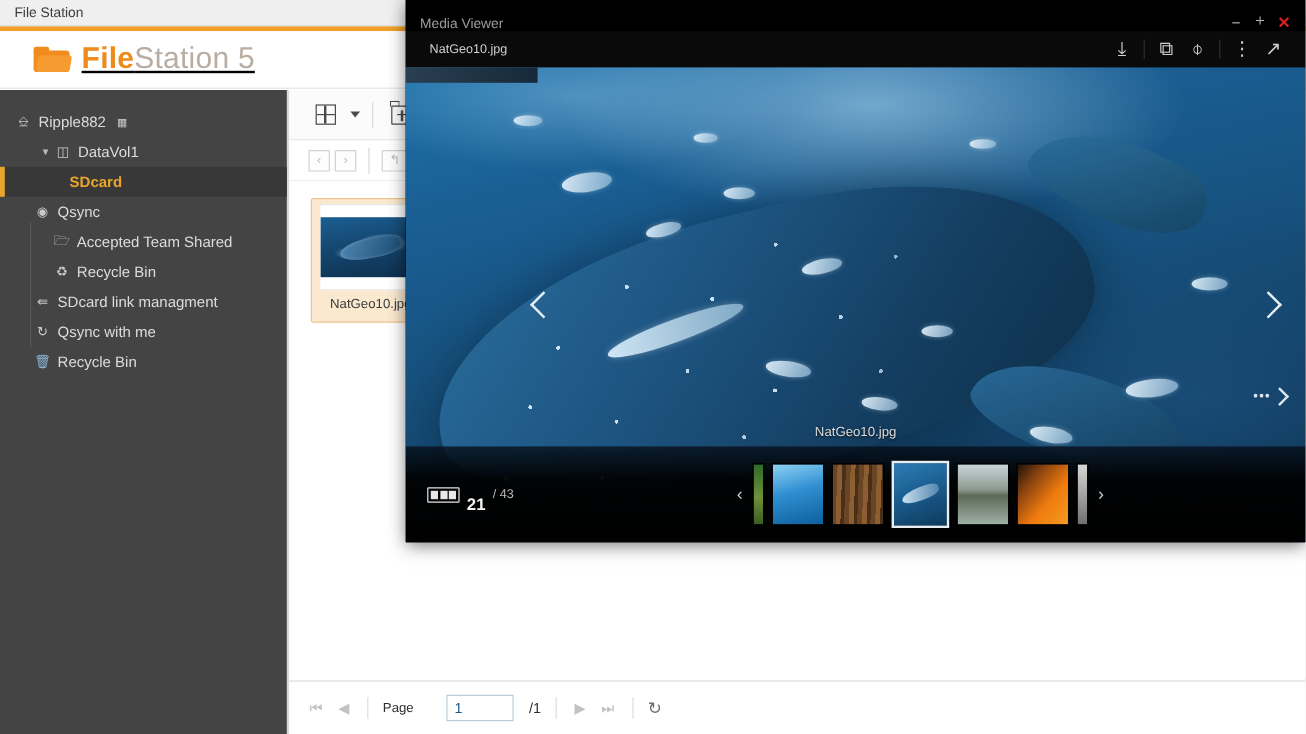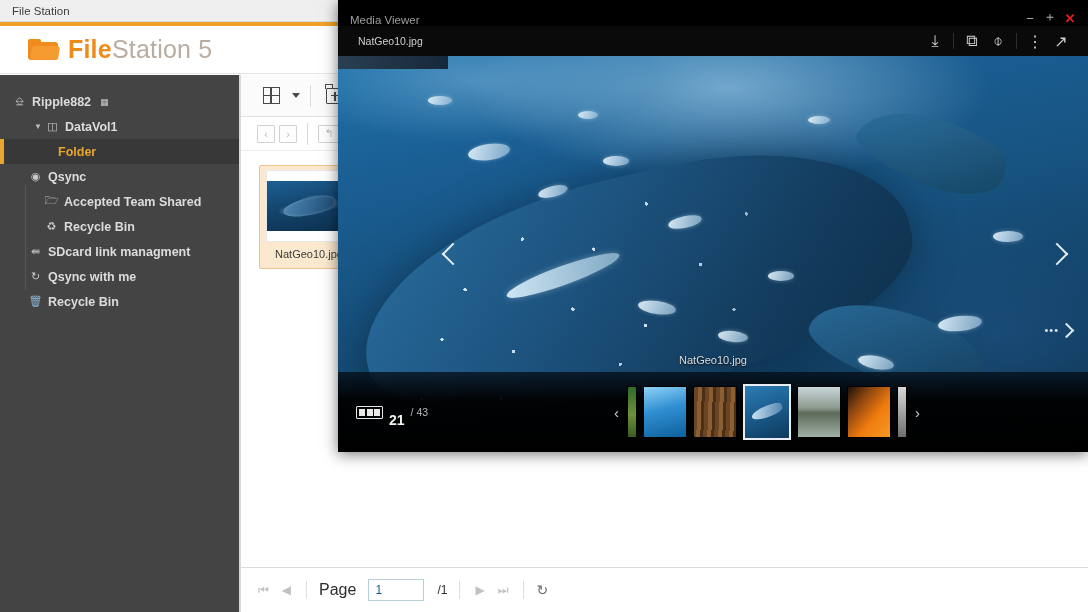--- a/index.html
+++ b/index.html
@@ -34,41 +34,41 @@
     background:#ef8c1e; border-radius:2px 2px 0 0;
   }
   .fs-folder-icon .body {
     position: absolute; left:0; top:4px; width:30px; height:18px;
     background:#f08b1d; border-radius:2px 3px 3px 3px;
   }
   .fs-folder-icon .flap {
     position:absolute; left:3px; top:8px; width:28px; height:14px;
     background:#f59b2f; border-radius:3px; transform: skewX(-9deg);
   }
-  .fs-logo-text { font-size: 25px; letter-spacing:.2px; }
+  .fs-logo-text { font-size: 25px; letter-spacing:.2px;text-decoration:underline; }
   .fs-logo-text .b { font-weight: bold; color: #ef8b1d; }
   .fs-logo-text .n { font-weight: normal; color: #b9ada2; }
 
   
   .fs-sidebar {
     position:absolute; left:0; top:75px; width:240px; height:537px;
     background:#444444; color:#d6d6d6; padding-top: 14px;
     border-right: 1px solid #d9d9d9;
   }
   .tree-row {
     display:flex; align-items:center; height:25px;
     font-size: 12.5px; color:#dcdcdc; position:relative; cursor:default;
   }
   .tree-row.selected { background:#383838; color:#e8a62c; font-weight:bold; }
   .tree-row.selected .selbar {
     position:absolute; left:0; top:0; width:4px; height:25px; background:#e8a62c;
   }
   .tree-row .ico { width:15px; display:inline-block; text-align:center; margin-right:5px;
                    font-size:11px; color:#c9c9c9; flex:0 0 auto; }
-  .tree-row .lbl { white-space:nowrap;font-weight:bold; }
+  .tree-row .lbl { white-space:nowrap; }
   .lvl0 { padding-left: 12px; }
   .lvl1 { padding-left: 34px; }
   .lvl2 { padding-left: 58px; }
   .lvl1b { padding-left: 28px; }
   .arrow-caret { font-size:8px; color:#bbb; margin-right:3px; }
   .vline { position:absolute; left:25px; top:110px; width:1px; height:105px; background:#575757; }
 
   
   .fs-main {
     position:absolute; left:240px; top:75px; width:848px; height:537px;
@@ -142,21 +142,21 @@
   .file-name { font-size:11px; color:#3b3b3b; margin-top:6px; white-space:nowrap;
                overflow:hidden; text-overflow:ellipsis; max-width:98px; text-align:center; }
 
   .fs-pager {
     position:absolute; left:0; bottom:0; width:848px; height:45px;
     background:#ffffff; border-top:1px solid #dcdcdc;
     display:flex; align-items:center; padding-left:14px; gap:7px;
   }
   .pg-btn { font-size:12px; color:#c2c2c2; cursor:pointer; padding:0 3px; }
   .pg-sep { width:1px; height:18px; background:#dedede; margin:0 5px; }
-  .pg-label { font-size:16px; color:#2e2e2e; margin-right:5px; }
+  .pg-label { font-size:11px; color:#2e2e2e; margin-right:20px; }
   .pg-input {
     width:56px; height:22px; border:1px solid #b9cfd8; background:#fff;
     font-size:12px; color:#1a5b8c; padding-left:6px; font-family:"Liberation Sans",sans-serif;
   }
   .pg-total { font-size:12px; color:#2e2e2e; margin-left:6px; }
   .pg-refresh { font-size:14px; color:#6e6e6e; cursor:pointer; }
 
   
   .mv-window {
     position:absolute; left:338px; top:0; width:750px; height:452px;
@@ -315,21 +315,21 @@
       </div>
 
       <div class="tree-row lvl1">
         <span class="arrow-caret">▼</span>
         <span class="ico">◫</span>
         <span class="lbl">DataVol1</span>
       </div>
 
       <div class="tree-row lvl2 selected">
         <span class="selbar"></span>
-        <span class="lbl">Folder</span>
+        <span class="lbl">SDcard</span>
       </div>
 
       <div class="tree-row lvl1b">
         <span class="ico">◉</span>
         <span class="lbl">Qsync</span>
       </div>
 
       <div class="tree-row lvl2" style="padding-left:44px;">
         <span class="ico">🗁</span>
         <span class="lbl">Accepted Team Shared</span>

